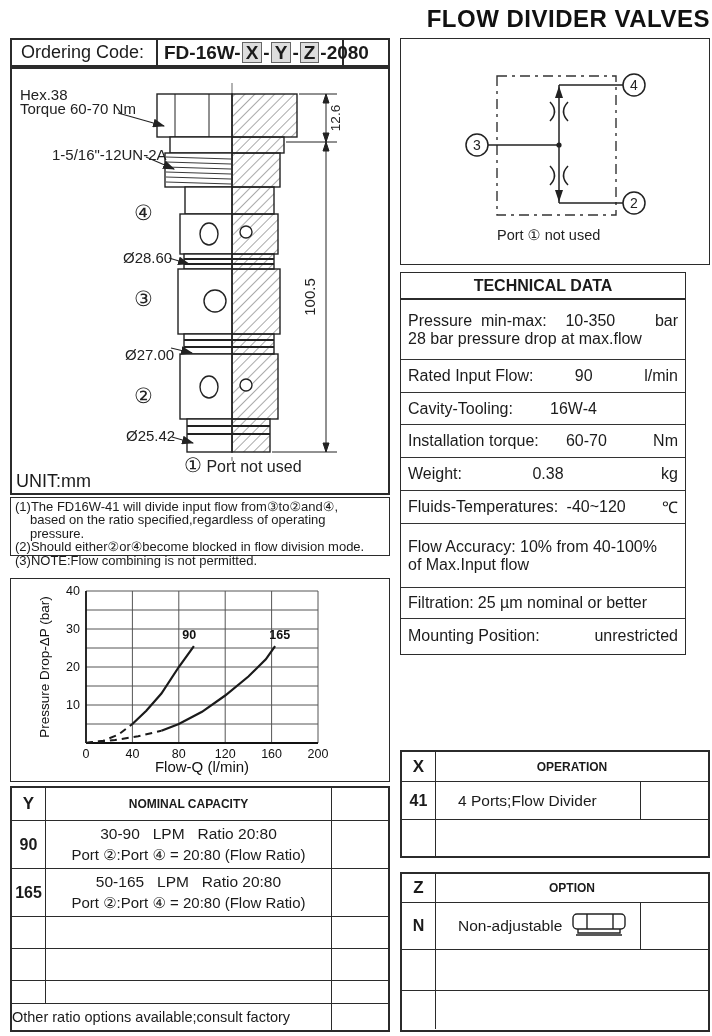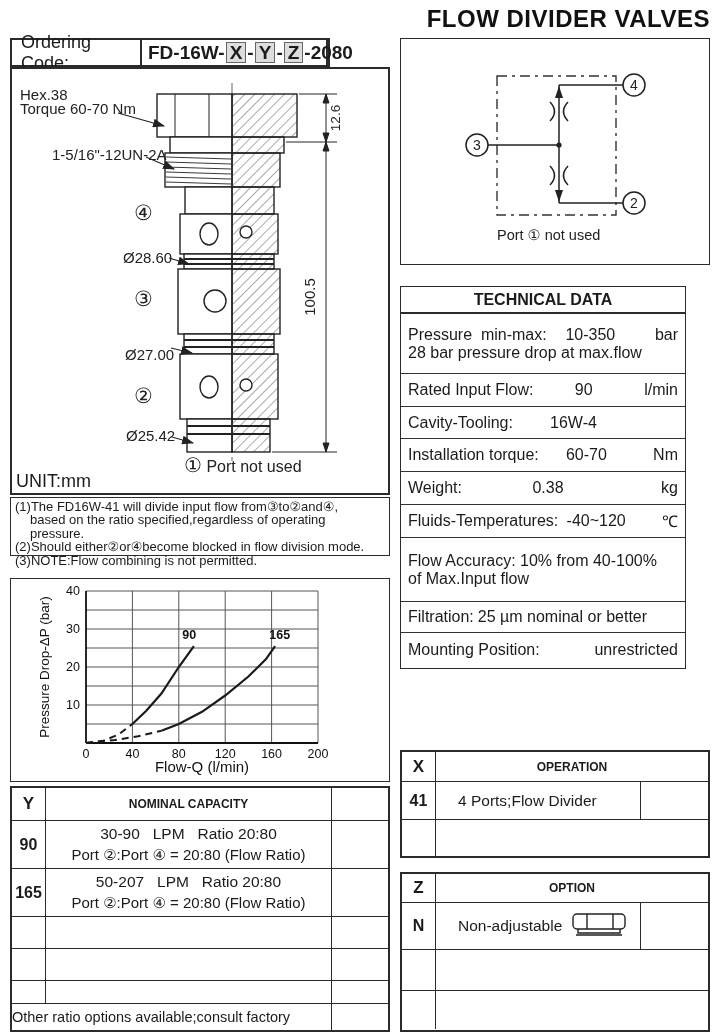--- a/index.html
+++ b/index.html
@@ -5,21 +5,21 @@
   *{margin:0;padding:0;box-sizing:border-box}
   html,body{background:#fff}
   body{width:712px;height:1036px;position:relative;font-family:"Liberation Sans",sans-serif;color:#1b1b1b;overflow:hidden}
   .box{position:absolute;background:#fff;border:2px solid #2b2b2b}
   .thin{border-width:1.5px}
 
   
   #page-title{position:absolute;top:5px;right:2px;font-size:24px;font-weight:bold;letter-spacing:.5px;color:#111}
 
   
-  #ordering{left:10px;top:38px;width:320px;height:29px;display:flex;align-items:stretch}
+  #ordering{left:10px;top:38px;width:380px;height:29px;display:flex;align-items:stretch}
   #ordering .oc-label{width:146px;display:flex;align-items:center;padding-left:9px;font-size:18px;border-right:2px solid #2b2b2b}
   #ordering .oc-code{width:186px;display:flex;align-items:center;padding-left:6px;font-size:19px;font-weight:bold;border-right:2px solid #2b2b2b;white-space:nowrap}
   .code-box{display:inline-block;background:#ddd;border:1.5px solid #666;padding:0 3px;margin:0 1px;line-height:1.05}
 
   
   #drawing{left:10px;top:67px;width:380px;height:428px}
   #drawing .lbl{position:absolute;font-size:15px;white-space:pre;color:#222}
   #drawing .circ{position:absolute;font-size:21px;color:#222}
   #unit-label{position:absolute;left:4px;top:402px;font-size:18px}
 
@@ -27,21 +27,21 @@
   #notes{left:10px;top:497px;width:380px;height:59px;padding:2px 4px;font-size:13px;line-height:13.4px}
   #notes .ind{padding-left:15px}
 
   
   #chart{left:10px;top:578px;width:380px;height:204px}
 
   
   #schematic{left:400px;top:38px;width:310px;height:227px}
 
   
-  #tech{left:400px;top:286px;width:286px;height:383px}
+  #tech{left:400px;top:272px;width:286px;height:383px}
   #tech .t-hdr{height:27px;display:flex;align-items:center;justify-content:center;font-weight:bold;font-size:16px;border-bottom:2px solid #2b2b2b}
   .trow{display:flex;flex-direction:column;justify-content:center;padding:0 7px;border-bottom:1.2px solid #333;font-size:16px}
   .trline{display:flex;align-items:center;width:100%}
   .tl{white-space:pre}
   .tv{flex:1;text-align:center}
   .tv.left{flex:initial;margin-left:4px;text-align:left}
   .tv.right{flex:1;text-align:right}
   .tu{width:44px;text-align:right}
   .trline2{width:100%}
   .trow:last-child{border-bottom:none}
@@ -353,21 +353,21 @@
     <div class="ct-code" style="font-size:16px">90</div>
     <div class="y-main">
       <div class="y-l1">30-90   LPM   Ratio 20:80</div>
       <div class="y-l2">Port ②:Port ④ = 20:80 (Flow Ratio)</div>
     </div>
     <div class="y-right"></div>
   </div>
   <div class="ct-row" style="height:48px">
     <div class="ct-code" style="font-size:16px">165</div>
     <div class="y-main">
-      <div class="y-l1">50-207   LPM   Ratio 20:80</div>
+      <div class="y-l1">50-165   LPM   Ratio 20:80</div>
       <div class="y-l2">Port ②:Port ④ = 20:80 (Flow Ratio)</div>
     </div>
     <div class="y-right"></div>
   </div>
   <div class="ct-row" style="height:32px">
       <div class="ct-code"></div>
       <div class="ct-span"></div>
       <div class="y-right"></div>
     </div>
   <div class="ct-row" style="height:32px">

